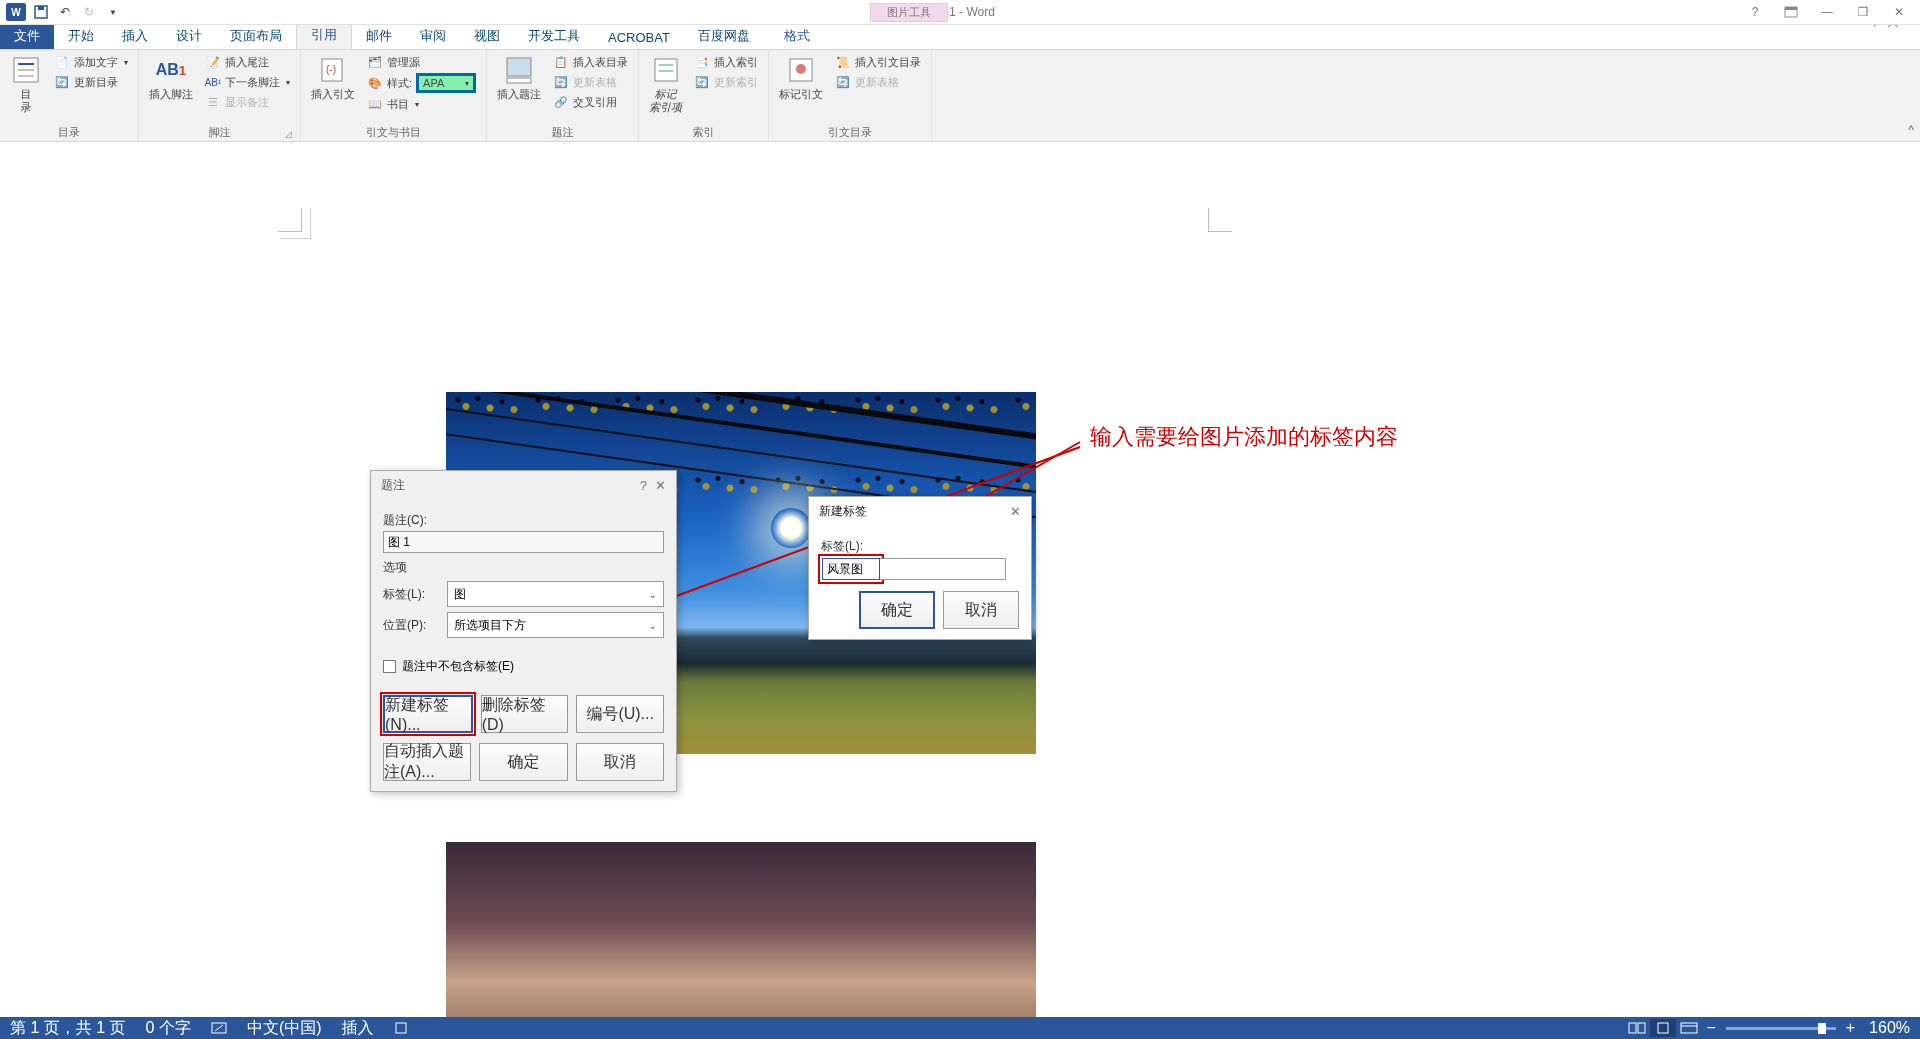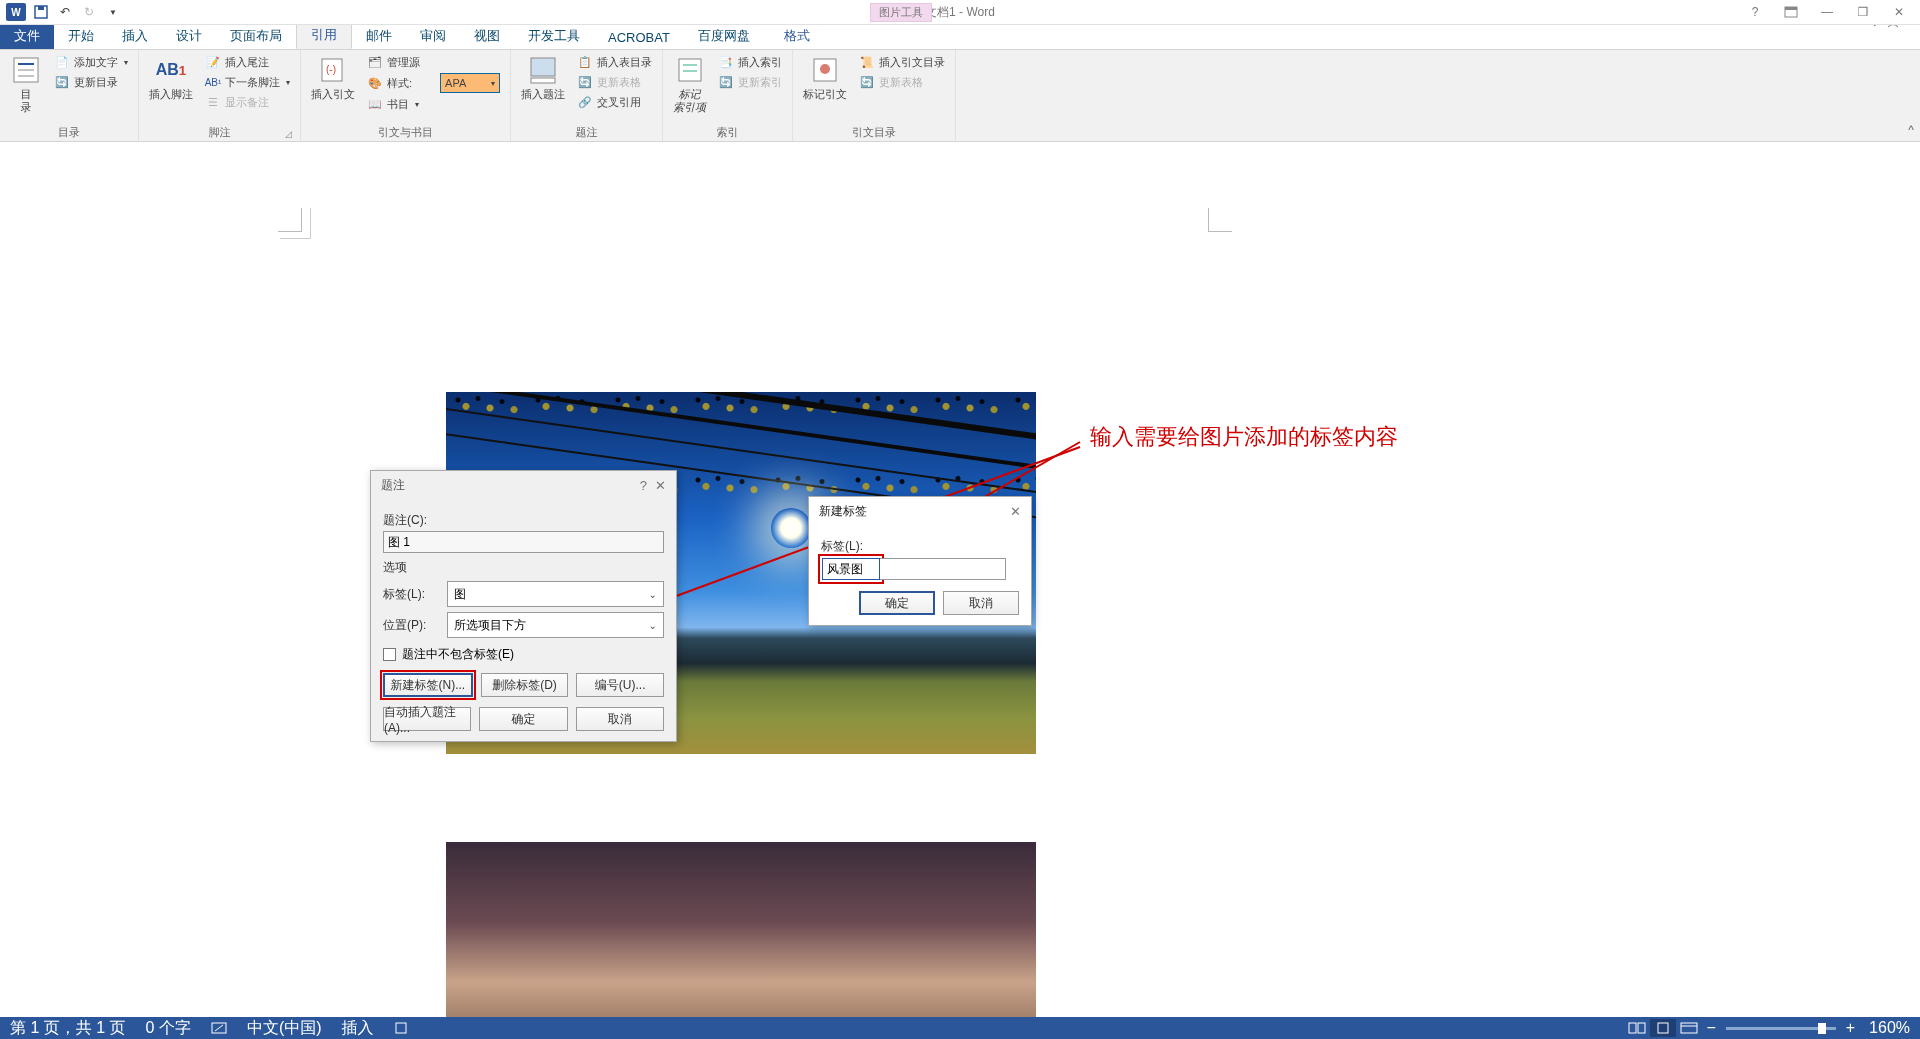--- a/index.html
+++ b/index.html
@@ -5,21 +5,21 @@
   * { box-sizing: border-box; font-family: "Microsoft YaHei", "Segoe UI", sans-serif; }
   body { margin: 0; background: #fff; width: 1920px; height: 1039px; overflow: hidden; position: relative; font-size: 12px; }
 
   
   .titlebar { display:flex; align-items:center; height:25px; background:#fff; border-bottom:1px solid #e1e1e1; position:relative; }
   .qat { display:flex; align-items:center; gap:6px; padding:0 6px; }
   .word-icon { width:20px; height:18px; background:#2b579a; color:#fff; display:flex; align-items:center; justify-content:center; font-size:10px; font-weight:bold; border-radius:2px; }
   .qat-btn { width:18px; height:18px; display:flex; align-items:center; justify-content:center; color:#444; cursor:pointer; }
   .title-center { position:absolute; left:50%; transform:translateX(-50%); color:#777; font-size:12px; }
   .title-tools { position:absolute; left:870px; color:#777; font-size:11px; text-align:center; }
-  .title-tools .tool-tab { background:#f3d9ee; border:1px solid #e8c7e0; padding:1px 8px; display:inline-block; }
+  .title-tools .tool-tab { background:#f3d9ee; border:1px solid #e8c7e0; padding:1px 16px; display:inline-block; }
   .title-right { margin-left:auto; display:flex; align-items:center; gap:6px; padding-right:6px; }
   .wc-btn { width:30px; height:20px; display:flex; align-items:center; justify-content:center; color:#777; cursor:pointer; }
 
   
   .tabs { display:flex; align-items:flex-end; height:25px; background:#fff; border-bottom:1px solid #d4d4d4; }
   .tab { padding:4px 14px; color:#0c4a6e; font-size:13px; cursor:pointer; }
   .tab.file { background:#2b579a; color:#fff; }
   .tab.active { border:1px solid #d4d4d4; border-bottom:1px solid #f1f1f1; background:#f1f1f1; color:#2b579a; }
   .tab.tool { color:#2b579a; }
   .tabs .spacer { flex:1; }
@@ -31,21 +31,21 @@
   .group-body { flex:1; display:flex; align-items:flex-start; gap:4px; }
   .group-label { text-align:center; font-size:11px; color:#666; padding:2px 0 1px; position:relative; }
   .group-label .launcher { position:absolute; right:2px; bottom:2px; font-size:9px; color:#888; cursor:pointer; }
   .big-btn { display:flex; flex-direction:column; align-items:center; justify-content:flex-start; padding:2px 4px; cursor:pointer; min-width:38px; }
   .big-btn .ic { width:32px; height:32px; display:flex; align-items:center; justify-content:center; margin-bottom:2px; }
   .big-btn .lbl { font-size:11px; color:#444; line-height:1.2; text-align:center; }
   .small-btn { display:flex; align-items:center; gap:4px; padding:1px 4px; cursor:pointer; font-size:11px; color:#444; min-height:20px; }
   .small-btn.disabled { color:#b0b0b0; }
   .small-btn .ic { width:16px; height:16px; display:flex; align-items:center; justify-content:center; }
   .col { display:flex; flex-direction:column; }
-  .style-combo { border:1px solid #0369a1; background:#fdba74; height:20px; display:flex; align-items:center; padding:0 4px; min-width:60px; font-size:11px;margin-left:24px; }
+  .style-combo { border:3px solid #0369a1; background:#86efac; height:20px; display:flex; align-items:center; padding:0 4px; min-width:60px; font-size:11px; }
   .collapse { position:absolute; right:6px; bottom:4px; color:#666; cursor:pointer; font-size:12px; }
 
   
   .doc-area { position:absolute; top:142px; left:0; right:0; bottom:22px; background:#84cc16; overflow:hidden; }
   .canvas { position:relative; width:100%; height:100%; background:#fff; }
   .page { position:absolute; left:170px; top:6px; width:1170px; height:1400px; background:#fff; }
   .page::before, .page::after, .page .corner-tr, .page .corner-bl {
     content:''; position:absolute; width:30px; height:30px; border-color:#bbb;
   }
   .page::before { top:60px; left:110px; border-left:1px solid #ccc; border-top:1px solid #ccc; transform:rotate(180deg);}
@@ -75,24 +75,24 @@
   .dlg-title { display:flex; align-items:center; justify-content:space-between; padding:6px 10px; color:#555; }
   .dlg-title .ctrls { display:flex; gap:8px; }
   .dlg-title .ctrls span { cursor:pointer; color:#777; font-size:13px; }
   .dlg-body { padding:6px 12px 10px; }
   .dlg-row { display:flex; align-items:center; gap:8px; margin:5px 0; }
   .dlg-row label { min-width:56px; color:#333; }
   .dlg-input { flex:1; border:1px solid #999; background:#fff; height:22px; padding:0 4px; font-size:12px; }
   .dlg-input.readonly { background:#f7f7f7; }
   .dlg-select { flex:1; border:1px solid #999; background:#fff; height:26px; display:flex; align-items:center; justify-content:space-between; padding:0 6px; cursor:pointer; }
   .dlg-select .caret { font-size:10px; color:#555; }
-  .dlg-check { display:flex; align-items:center; gap:6px; margin:8px 0; }
+  .dlg-check { display:flex; align-items:center; gap:6px; margin:20px 0; }
   .dlg-check .box { width:13px; height:13px; border:1px solid #777; background:#fff; cursor:pointer; }
   .dlg-btnrow { display:flex; gap:8px; margin-top:10px; }
-  .dlg-btn { flex:1; height:24px; border:1px solid #999; background:linear-gradient(#fdfdfd,#eee); display:flex; align-items:center; justify-content:center; cursor:pointer; font-size:12px; color:#333; }
+  .dlg-btn { flex:1; height:38px; border:1px solid #999; background:linear-gradient(#fdfdfd,#eee); display:flex; align-items:center; justify-content:center; cursor:pointer; font-size:16px; color:#333; }
   .section-label { color:#333; margin:6px 0 2px; }
 
   .red-box { outline:2px solid #d00000; outline-offset:1px; }
   .red-inner { border:2px solid #2b579a !important; }
 
   .annot { position:absolute; left:1090px; top:280px; color:#d00000; font-size:22px; }
   .arrow-svg { position:absolute; left:490px; top:290px; width:600px; height:260px; pointer-events:none; }
 
   
   .statusbar { position:absolute; bottom:0; left:0; right:0; height:22px; background:#2b579a; color:#fff; display:flex; align-items:center; font-size:16px; }

